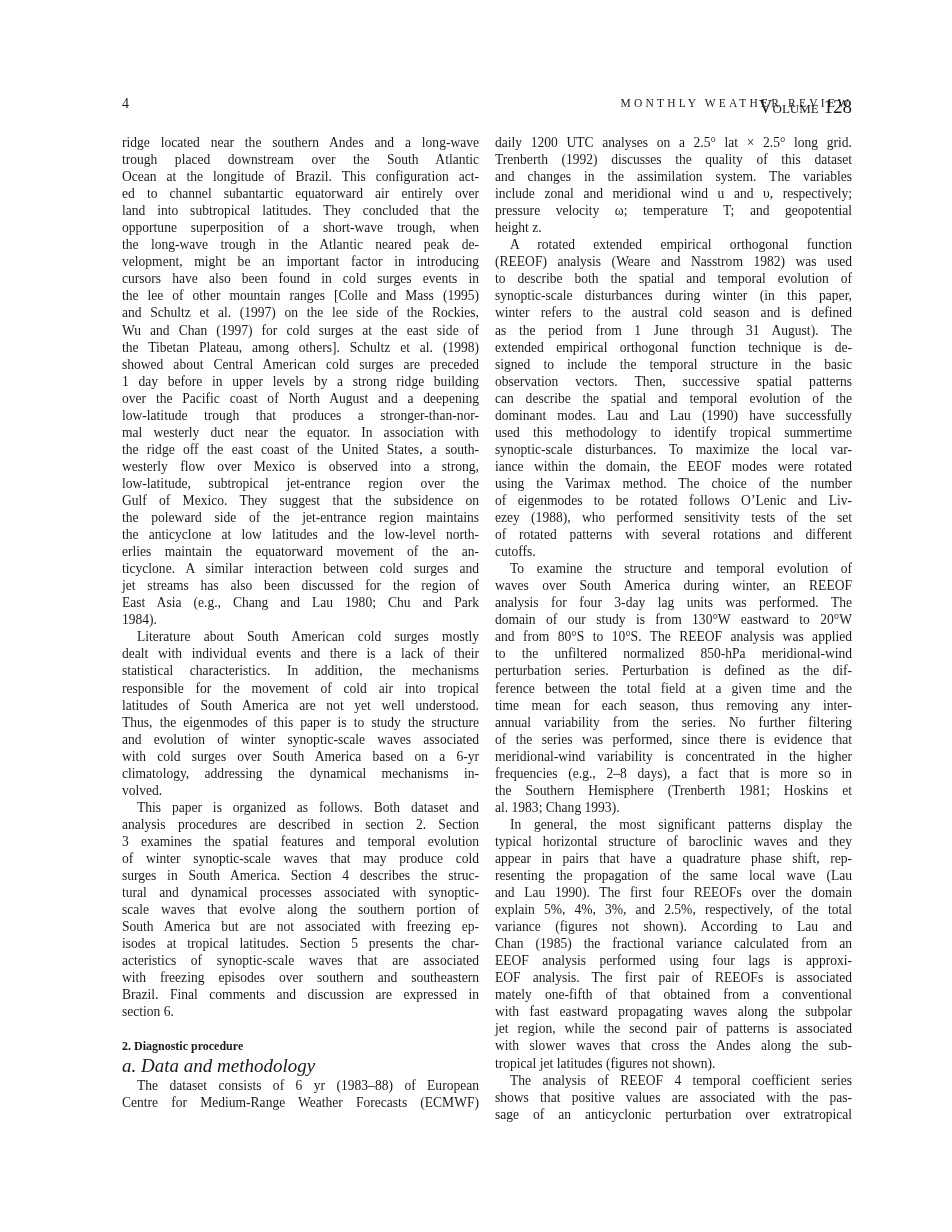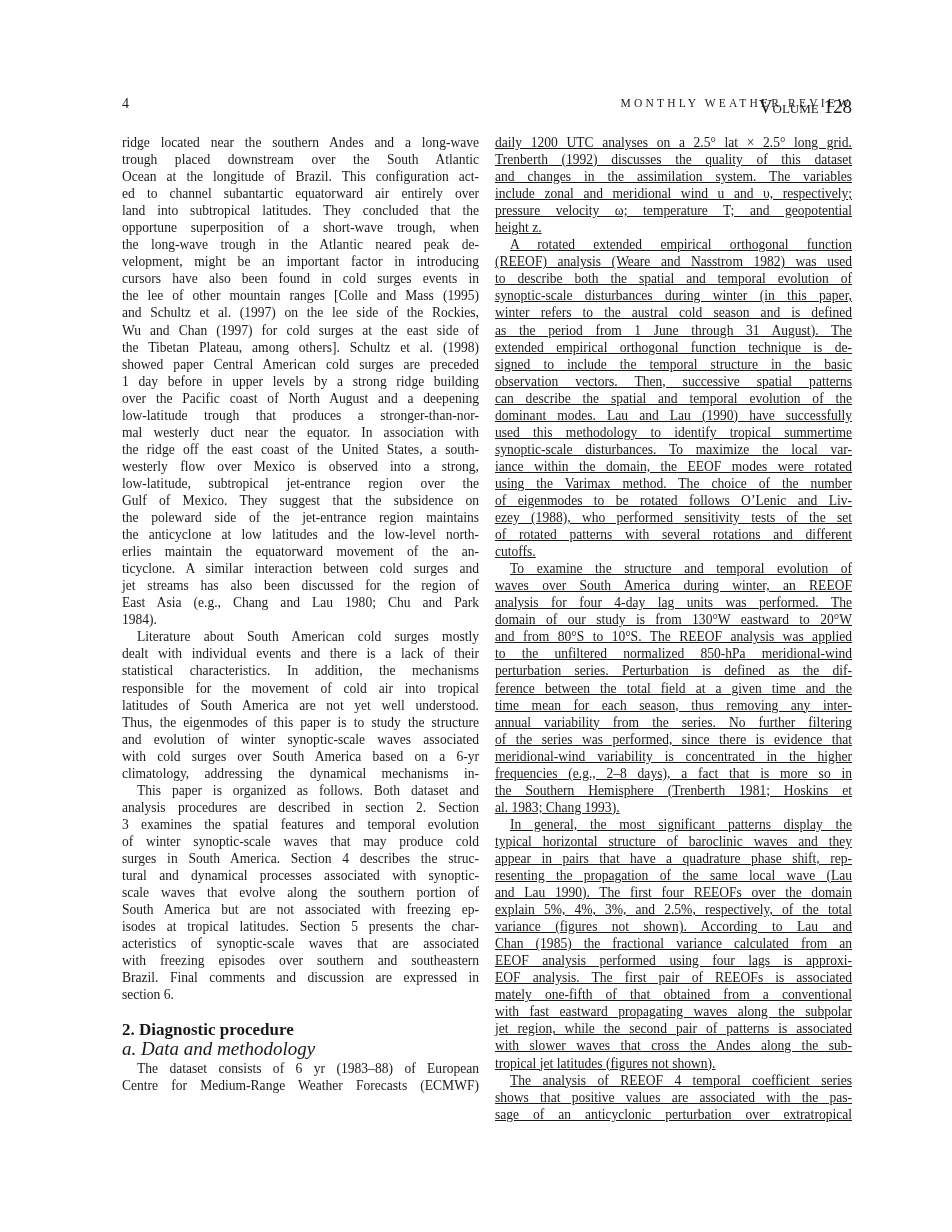--- a/index.html
+++ b/index.html
@@ -6,26 +6,26 @@
   body { width: 952px; height: 1232px; position: relative; overflow: hidden;
          font-family: "Liberation Serif", "DejaVu Serif", serif; color: #1a1a1a; }
   .header { position: absolute; top: 96px; left: 122px; width: 730px; height: 18px;
             font-size: 13px; }
   .page-num { position: absolute; left: 0; top: 0; font-size: 14px; }
   .journal { position: absolute; left: 16px; right: 0; top: 1px; text-align: right;
              letter-spacing: 3.2px; font-size: 11.5px; font-family: Liberation Serif, serif; }
   .volume { position: absolute; right: 0; top: 0; font-size: 19px; font-variant: small-caps; }
   .col { position: absolute; top: 134px; width: 357px; font-size: 13.55px; line-height: 17.05px; }
   .col-left { left: 122px; }
-  .col-right { left: 495px; text-decoration: underline; }
+  .col-right { left: 495px; }
   .line { display: block; white-space: nowrap; text-align: justify; text-align-last: justify; height: 17.05px; }
   .line.last { text-align-last: left; }
   .indent { padding-left: 15px; }
   .para { margin: 0; }
-  .section-head { font-weight: bold; margin-top: 18px; display: block; height: 19px; font-size: 17px; font-family: Liberation Serif, serif; }
+  .section-head { font-weight: bold; margin-top: 18px; display: block; height: 19px; font-size: 12px; font-family: Liberation Serif, serif; }
   .subsection-head { font-style: italic; display: block; height: 20px; font-size: 19px; }
 </style>
 </head>
 <body>
 
 <div class="header">
   <span class="page-num">4</span>
   <span class="journal">MONTHLY WEATHER REVIEW</span>
   <span class="volume">Volume 128</span>
 </div>
@@ -38,21 +38,21 @@
       <span class="line">ed to channel subantartic equatorward air entirely over</span>
       <span class="line">land into subtropical latitudes. They concluded that the</span>
       <span class="line">opportune superposition of a short-wave trough, when</span>
       <span class="line">the long-wave trough in the Atlantic neared peak de-</span>
       <span class="line">velopment, might be an important factor in introducing</span>
       <span class="line">cursors have also been found in cold surges events in</span>
       <span class="line">the lee of other mountain ranges [Colle and Mass (1995)</span>
       <span class="line">and Schultz et al. (1997) on the lee side of the Rockies,</span>
       <span class="line">Wu and Chan (1997) for cold surges at the east side of</span>
       <span class="line">the Tibetan Plateau, among others]. Schultz et al. (1998)</span>
-      <span class="line">showed paper Central American cold surges are preceded</span>
+      <span class="line">showed about Central American cold surges are preceded</span>
       <span class="line">1 day before in upper levels by a strong ridge building</span>
       <span class="line">over the Pacific coast of North August and a deepening</span>
       <span class="line">low-latitude trough that produces a stronger-than-nor-</span>
       <span class="line">mal westerly duct near the equator. In association with</span>
       <span class="line">the ridge off the east coast of the United States, a south-</span>
       <span class="line">westerly flow over Mexico is observed into a strong,</span>
       <span class="line">low-latitude, subtropical jet-entrance region over the</span>
       <span class="line">Gulf of Mexico. They suggest that the subsidence on</span>
       <span class="line">the poleward side of the jet-entrance region maintains</span>
       <span class="line">the anticyclone at low latitudes and the low-level north-</span>
@@ -65,20 +65,21 @@
   <div class="para">
       <span class="line indent">Literature about South American cold surges mostly</span>
       <span class="line">dealt with individual events and there is a lack of their</span>
       <span class="line">statistical characteristics. In addition, the mechanisms</span>
       <span class="line">responsible for the movement of cold air into tropical</span>
       <span class="line">latitudes of South America are not yet well understood.</span>
       <span class="line">Thus, the eigenmodes of this paper is to study the structure</span>
       <span class="line">and evolution of winter synoptic-scale waves associated</span>
       <span class="line">with cold surges over South America based on a 6-yr</span>
       <span class="line">climatology, addressing the dynamical mechanisms in-</span>
+      <span class="line last">volved.</span>
     </div>
   <div class="para">
       <span class="line indent">This paper is organized as follows. Both dataset and</span>
       <span class="line">analysis procedures are described in section 2. Section</span>
       <span class="line">3 examines the spatial features and temporal evolution</span>
       <span class="line">of winter synoptic-scale waves that may produce cold</span>
       <span class="line">surges in South America. Section 4 describes the struc-</span>
       <span class="line">tural and dynamical processes associated with synoptic-</span>
       <span class="line">scale waves that evolve along the southern portion of</span>
       <span class="line">South America but are not associated with freezing ep-</span>
@@ -122,21 +123,21 @@
       <span class="line">iance within the domain, the EEOF modes were rotated</span>
       <span class="line">using the Varimax method. The choice of the number</span>
       <span class="line">of eigenmodes to be rotated follows O’Lenic and Liv-</span>
       <span class="line">ezey (1988), who performed sensitivity tests of the set</span>
       <span class="line">of rotated patterns with several rotations and different</span>
       <span class="line last">cutoffs.</span>
     </div>
   <div class="para">
       <span class="line indent">To examine the structure and temporal evolution of</span>
       <span class="line">waves over South America during winter, an REEOF</span>
-      <span class="line">analysis for four 4-day lag units was performed. The</span>
+      <span class="line">analysis for four 3-day lag units was performed. The</span>
       <span class="line">domain of our study is from 130°W eastward to 20°W</span>
       <span class="line">and from 80°S to 10°S. The REEOF analysis was applied</span>
       <span class="line">to the unfiltered normalized 850-hPa meridional-wind</span>
       <span class="line">perturbation series. Perturbation is defined as the dif-</span>
       <span class="line">ference between the total field at a given time and the</span>
       <span class="line">time mean for each season, thus removing any inter-</span>
       <span class="line">annual variability from the series. No further filtering</span>
       <span class="line">of the series was performed, since there is evidence that</span>
       <span class="line">meridional-wind variability is concentrated in the higher</span>
       <span class="line">frequencies (e.g., 2–8 days), a fact that is more so in</span>

